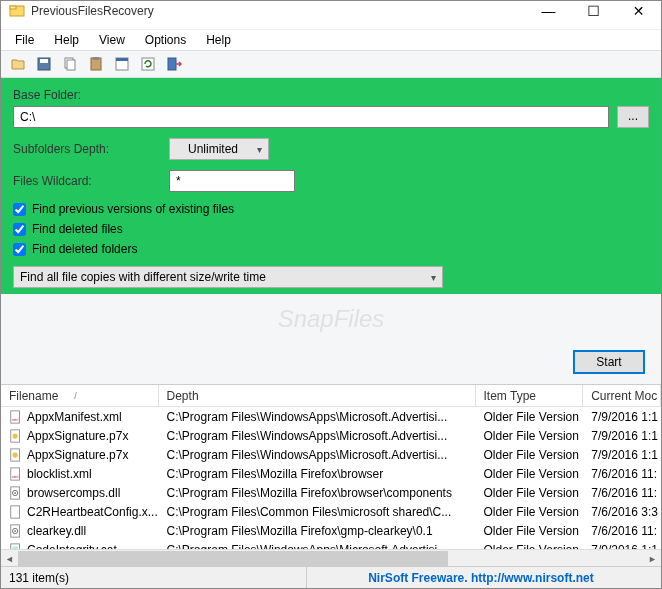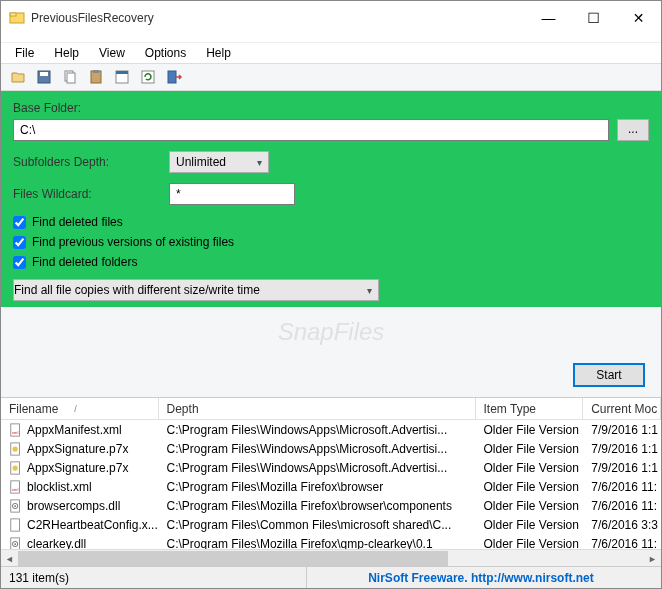--- a/index.html
+++ b/index.html
@@ -9,21 +9,21 @@
       background: #fff;
       width: 662px;
       height: 589px;
       overflow: hidden;
       border: 1px solid #888;
       display: flex;
       flex-direction: column;
     }
     
     .titlebar {
-      height: 42px;
+      height: 29px;
       display: flex;
       align-items: center;
       padding: 0 0 8px 8px;
       background: #fff;
       border-bottom: 1px solid #eee;
     }
     .titlebar .app-icon {
       width: 16px; height: 16px;
       margin-right: 6px;
     }
@@ -103,20 +103,21 @@
     .combo {
       height: 22px;
       width: 100px;
       border: 1px solid #adadad;
       background: #e7e7e7;
       padding: 0 18px 0 6px;
       position: relative;
       display: flex;
       align-items: center;
       font-size: 12px;
+      justify-content: center;
     }
     .combo::after {
       content: "▾";
       position: absolute;
       right: 6px;
       font-size: 10px;
       color: #555;
     }
     .wildcard-input {
       width: 126px; height: 22px;
@@ -128,25 +129,25 @@
     .check-row {
       display: flex;
       align-items: center;
       margin-bottom: 6px;
       gap: 6px;
     }
     .check-row input[type="checkbox"] {
       width: 13px; height: 13px;
     }
     .find-combo {
-      width: 366px;
+      width: 430px;
       height: 22px;
       border: 1px solid #adadad;
       background: #e7e7e7;
-      padding: 0 18px 0 0;
+      padding: 0 18px 0 6px;
       position: relative;
       display: flex;
       align-items: center;
       margin-top: 10px;
     }
     .find-combo::after {
       content: "▾";
       position: absolute;
       right: 6px;
       font-size: 10px;
@@ -365,25 +366,25 @@
     <div class="combo">
         <span>Unlimited</span>
       </div>
   </div>
   <div class="row">
     <span class="field-label">Files Wildcard:</span>
     <input class="wildcard-input" value="*" style="">
   </div>
   <div class="check-row">
     <input type="checkbox" checked="" style="">
-    <span>Find deleted files</span>
+    <span>Find previous versions of existing files</span>
   </div>
   <div class="check-row">
     <input type="checkbox" checked="" style="">
-    <span>Find previous versions of existing files</span>
+    <span>Find deleted files</span>
   </div>
   <div class="check-row">
     <input type="checkbox" checked="" style="">
     <span>Find deleted folders</span>
   </div>
   <div class="find-combo">
     <span>Find all file copies with different size/write time</span>
   </div>
 </div>
 

